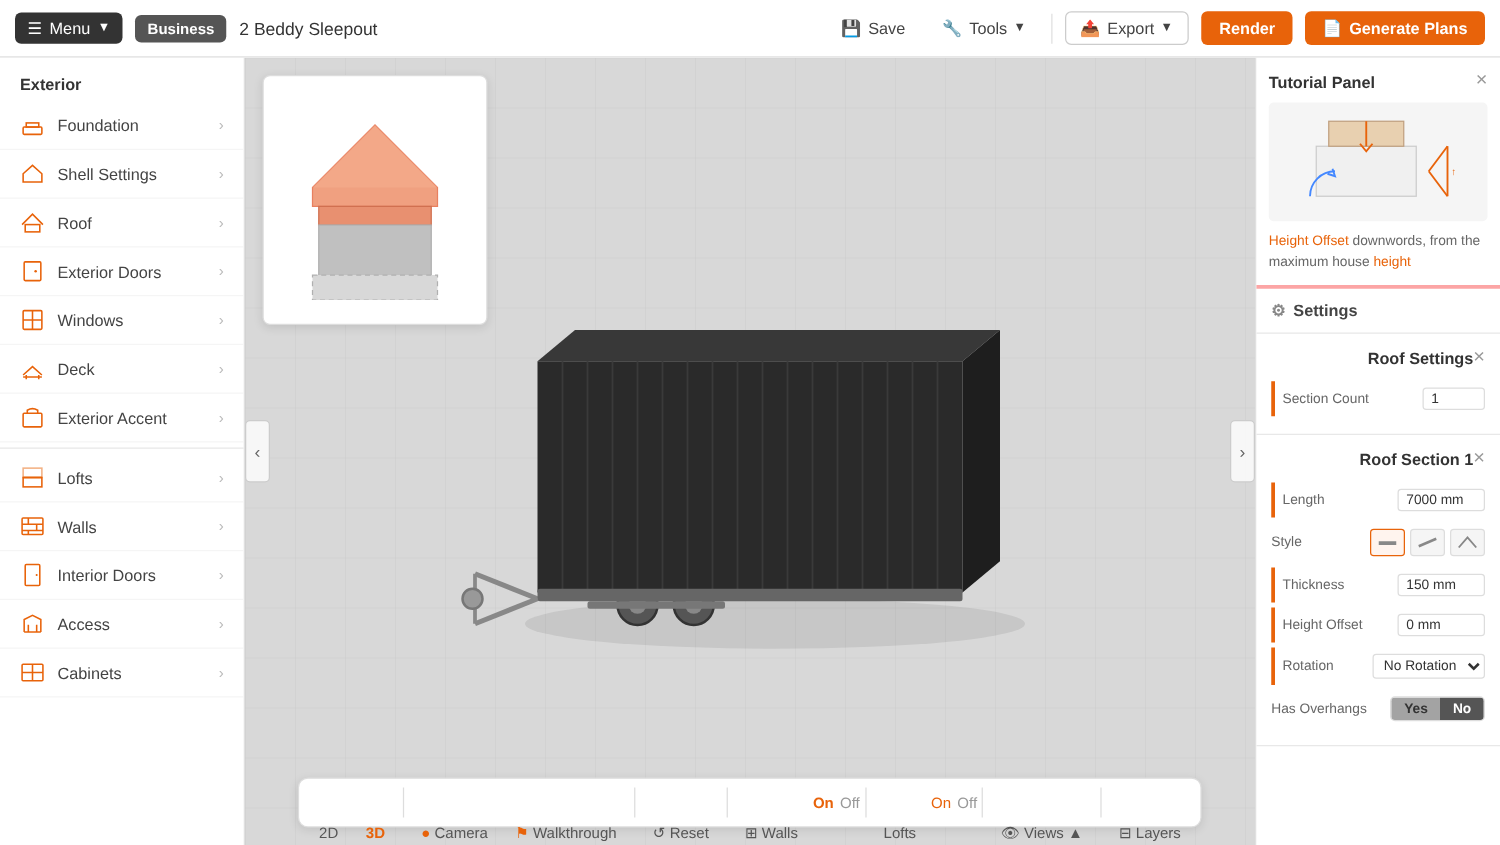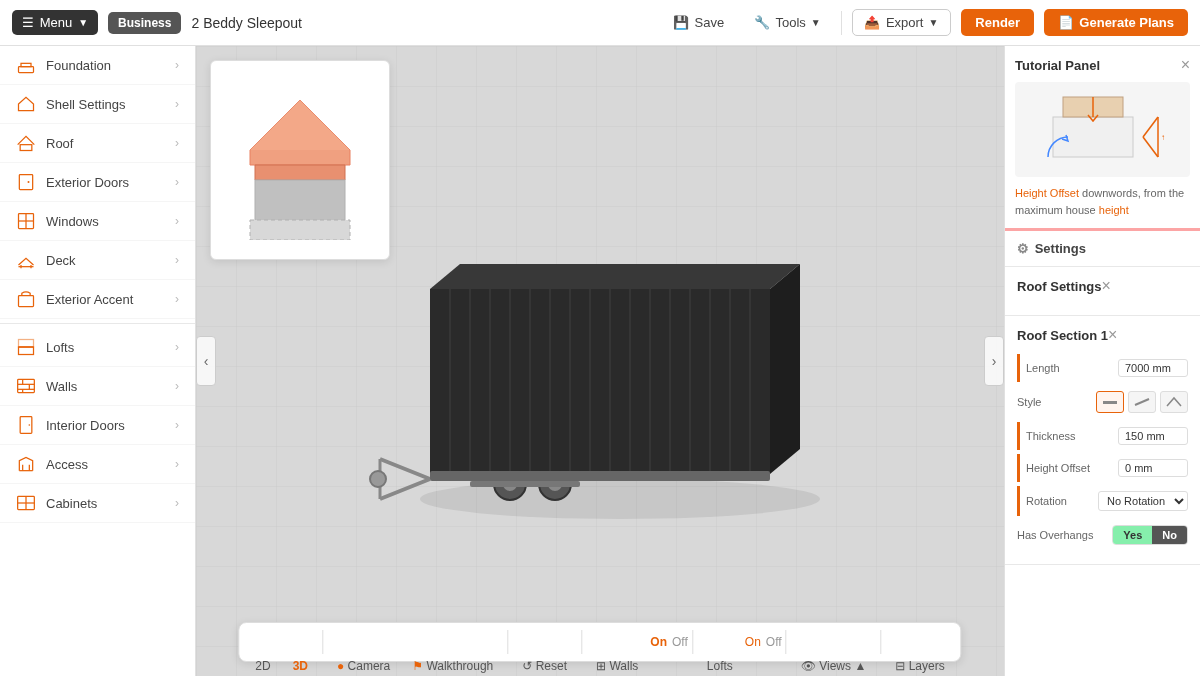--- a/index.html
+++ b/index.html
@@ -215,21 +215,21 @@
       font-size: 13px; color: #444; font-weight: 600;
     }
     .gear-icon { color: #888; }
 
     
     .panel-section {
       border-bottom: 1px solid #e8e8e8;
       padding: 10px 12px;
     }
     .panel-section-header {
-      display: flex; justify-content: flex-start; align-items: center;
+      display: flex; justify-content: flex-end; align-items: center;
       margin-bottom: 10px;
     }
     .panel-section-title {
       font-size: 13px; font-weight: 600; color: #333;
     }
     .section-close {
       background: none; border: none; cursor: pointer; color: #999; font-size: 16px;
     }
     .field-row {
       display: flex; align-items: center; justify-content: space-between;
@@ -262,21 +262,21 @@
     .style-btn svg { width: 16px; height: 14px; }
 
     
     .toggle-btns {
       display: flex; border: 1px solid #ddd; border-radius: 4px; overflow: hidden;
     }
     .toggle-btn {
       padding: 3px 10px; font-size: 11px; cursor: pointer; border: none;
       background: #f5f5f5; color: #666;
     }
-    .toggle-btn.active-yes { background: #86efac; color: #333; font-weight: 600; }
+    .toggle-btn.active-yes { background: #a3a3a3; color: #333; font-weight: 600; }
     .toggle-btn.active-no { background: #555; color: #fff; font-weight: 600; }
 
     
     .field-select {
       border: 1px solid #ddd; border-radius: 3px;
       padding: 2px 4px; font-size: 11px; color: #333; background: #fff;
       width: 90px;
     }
 
     
@@ -314,20 +314,21 @@
   </button>
   <button class="generate-btn">
     <span>📄</span>
     <span>Generate Plans</span>
   </button>
 </div>
 
 <div class="main-area">
 
   <div class="sidebar">
+    <div class="sidebar-section-title">Exterior</div>
 
     <div class="sidebar-item">
       <div class="sidebar-item-left">
         <div class="sidebar-icon">
           <svg class="icon-svg" viewBox="0 0 24 24">
               <rect x="3" y="14" width="18" height="7" rx="1"></rect>
               <rect x="6" y="10" width="12" height="4"></rect>
             </svg>
         </div>
         <span class="sidebar-item-label">Foundation</span>
@@ -634,20 +635,24 @@
     <div class="settings-header">
       <span class="gear-icon">⚙</span>
       <span>Settings</span>
     </div>
 
     <div class="panel-section">
       <div class="panel-section-header">
         <span class="panel-section-title">Roof Settings</span>
         <button class="section-close">×</button>
       </div>
+      <div class="field-row">
+        <span class="field-label">Section Count</span>
+        <input class="field-input" type="text" style="width: 50px;" value="1">
+      </div>
     </div>
 
     <div class="panel-section">
       <div class="panel-section-header">
         <span class="panel-section-title">Roof Section 1</span>
         <button class="section-close">×</button>
       </div>
 
       <div class="field-row">
         <span class="field-label">Length</span>

